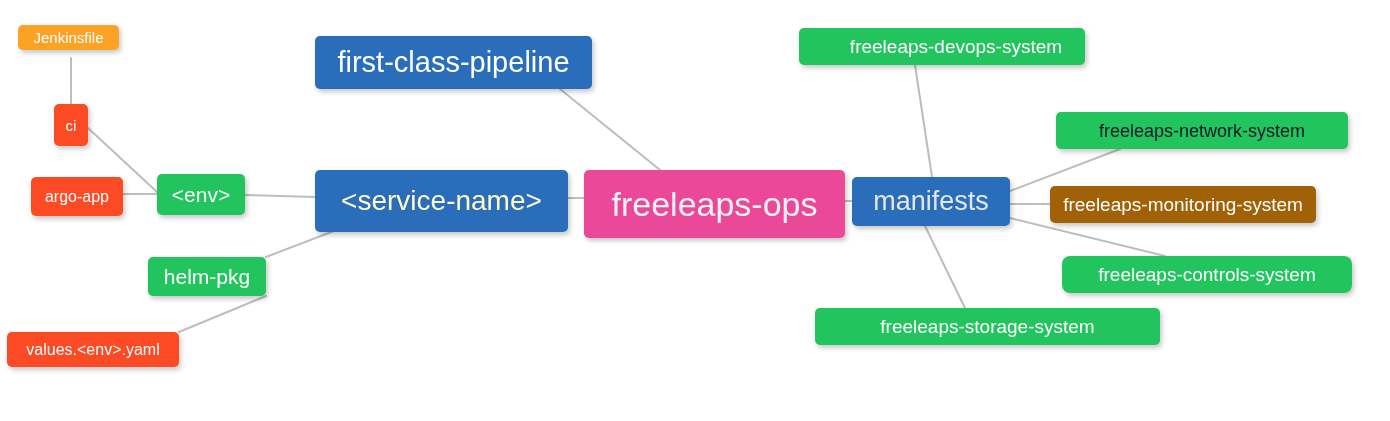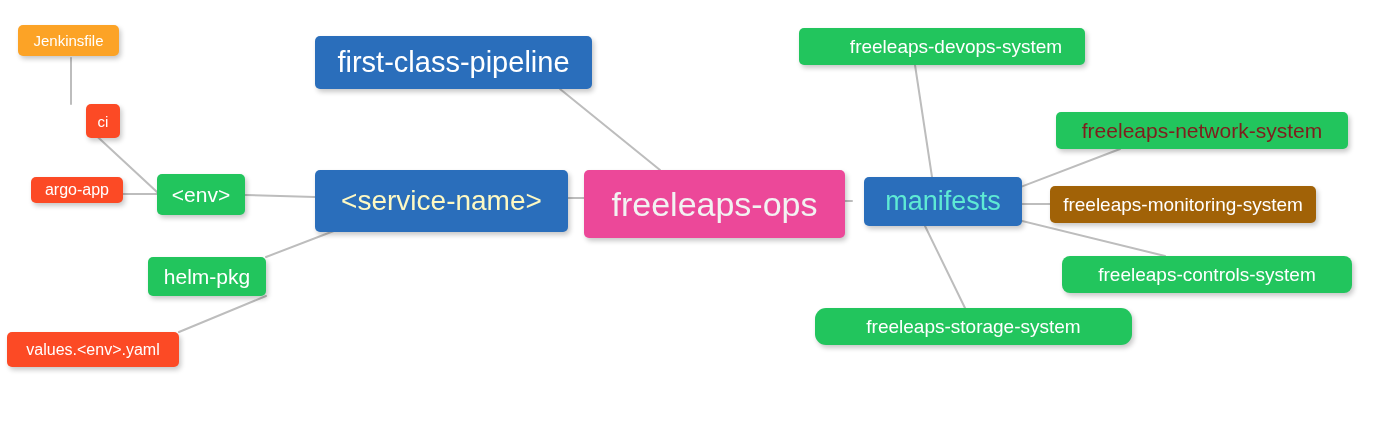--- a/index.html
+++ b/index.html
@@ -65,59 +65,59 @@
       <polyline class="edge-line" points="560,89 660,170" stroke="#bdbdbd"></polyline>
       <polyline class="edge-line" points="568,198 584,198" stroke="#bdbdbd"></polyline>
       <polyline class="edge-line" points="845,201 852,201" stroke="#bdbdbd"></polyline>
       <polyline class="edge-line" points="932,177 915,65" stroke="#bdbdbd"></polyline>
       <polyline class="edge-line" points="1010,191 1120,149" stroke="#bdbdbd"></polyline>
       <polyline class="edge-line" points="1010,204 1050,204" stroke="#bdbdbd"></polyline>
       <polyline class="edge-line" points="1010,218 1165,256" stroke="#bdbdbd"></polyline>
       <polyline class="edge-line" points="925,226 965,308" stroke="#bdbdbd"></polyline>
     </svg>
   <div id="node-layer">
-      <div class="node" style="left: 18px; top: 25px; width: 101px; height: 31px; background: rgb(252, 163, 38); color: rgb(255, 255, 255); font-size: 15px;">
+      <div class="node" style="left: 18px; top: 25px; width: 101px; height: 25px; background: rgb(252, 163, 38); color: rgb(255, 255, 255); font-size: 15px;">
         <span class="node-label">Jenkinsfile</span>
       </div>
-      <div class="node" style="left: 54px; top: 104px; width: 34px; height: 34px; background: rgb(252, 74, 37); color: rgb(255, 255, 255); font-size: 15px; margin-left: 32px;">
+      <div class="node" style="left: 54px; top: 104px; width: 34px; height: 42px; background: rgb(252, 74, 37); color: rgb(255, 255, 255); font-size: 15px;">
         <span class="node-label">ci</span>
       </div>
-      <div class="node" style="left: 31px; top: 177px; width: 92px; height: 26px; background: rgb(252, 74, 37); color: rgb(255, 255, 255); font-size: 16px;">
+      <div class="node" style="left: 31px; top: 177px; width: 92px; height: 39px; background: rgb(252, 74, 37); color: rgb(255, 255, 255); font-size: 16px;">
         <span class="node-label">argo-app</span>
       </div>
       <div class="node" style="left: 157px; top: 174px; width: 88px; height: 41px; background: rgb(34, 197, 93); color: rgb(255, 255, 255); font-size: 21px;">
         <span class="node-label">&lt;env&gt;</span>
       </div>
       <div class="node" style="left: 7px; top: 332px; width: 172px; height: 35px; background: rgb(252, 74, 37); color: rgb(255, 255, 255); font-size: 16px; align-items: center;">
         <span class="node-label">values.&lt;env&gt;.yaml</span>
       </div>
       <div class="node" style="left: 148px; top: 257px; width: 118px; height: 39px; background: rgb(34, 197, 93); color: rgb(255, 255, 255); font-size: 21px;">
         <span class="node-label">helm-pkg</span>
       </div>
       <div class="node" style="left: 315px; top: 36px; width: 277px; height: 53px; background: rgb(42, 110, 187); color: rgb(255, 255, 255); font-size: 29px;">
         <span class="node-label">first-class-pipeline</span>
       </div>
       <div class="node" style="left: 315px; top: 170px; width: 253px; height: 62px; background: rgb(42, 110, 187); color: #fef9c3; font-size: 28px;">
         <span class="node-label">&lt;service-name&gt;</span>
       </div>
       <div class="node" style="left: 584px; top: 170px; width: 261px; height: 68px; background: #ec4899; color: rgb(242, 242, 242); font-size: 34px;">
         <span class="node-label">freeleaps-ops</span>
       </div>
-      <div class="node" style="left: 852px; top: 177px; width: 158px; height: 49px; background: rgb(42, 110, 187); color: #5eead4; font-size: 27px; margin-left: 12px;">
+      <div class="node" style="left: 852px; top: 177px; width: 158px; height: 49px; background: rgb(42, 110, 187); color: #e5e5e5; font-size: 27px;">
         <span class="node-label">manifests</span>
       </div>
       <div class="node" style="left: 799px; top: 28px; width: 286px; height: 37px; background: rgb(34, 197, 93); color: rgb(255, 255, 255); font-size: 19px; padding-left: 28px;">
         <span class="node-label">freeleaps-devops-system</span>
       </div>
-      <div class="node" style="left: 1056px; top: 112px; width: 292px; height: 37px; background: rgb(34, 197, 93); color: #7f1d1d; font-size: 21px;">
+      <div class="node" style="left: 1056px; top: 112px; width: 292px; height: 37px; background: rgb(34, 197, 93); color: #0f172a; font-size: 18px;">
         <span class="node-label">freeleaps-network-system</span>
       </div>
       <div class="node" style="left: 1050px; top: 186px; width: 266px; height: 37px; background: #a16207; color: rgb(255, 255, 255); font-size: 19px;">
         <span class="node-label">freeleaps-monitoring-system</span>
       </div>
       <div class="node" style="left: 1062px; top: 256px; width: 290px; height: 37px; background: rgb(34, 197, 93); color: rgb(255, 255, 255); font-size: 19px; border-radius: 8px;">
         <span class="node-label">freeleaps-controls-system</span>
       </div>
-      <div class="node" style="left: 815px; top: 308px; width: 317px; height: 37px; background: rgb(34, 197, 93); color: rgb(255, 255, 255); font-size: 19px; border-radius: 11px;">
+      <div class="node" style="left: 815px; top: 308px; width: 345px; height: 37px; background: rgb(34, 197, 93); color: rgb(255, 255, 255); font-size: 19px;">
         <span class="node-label">freeleaps-storage-system</span>
       </div>
     </div>
 </div>
 
 </body></html>

